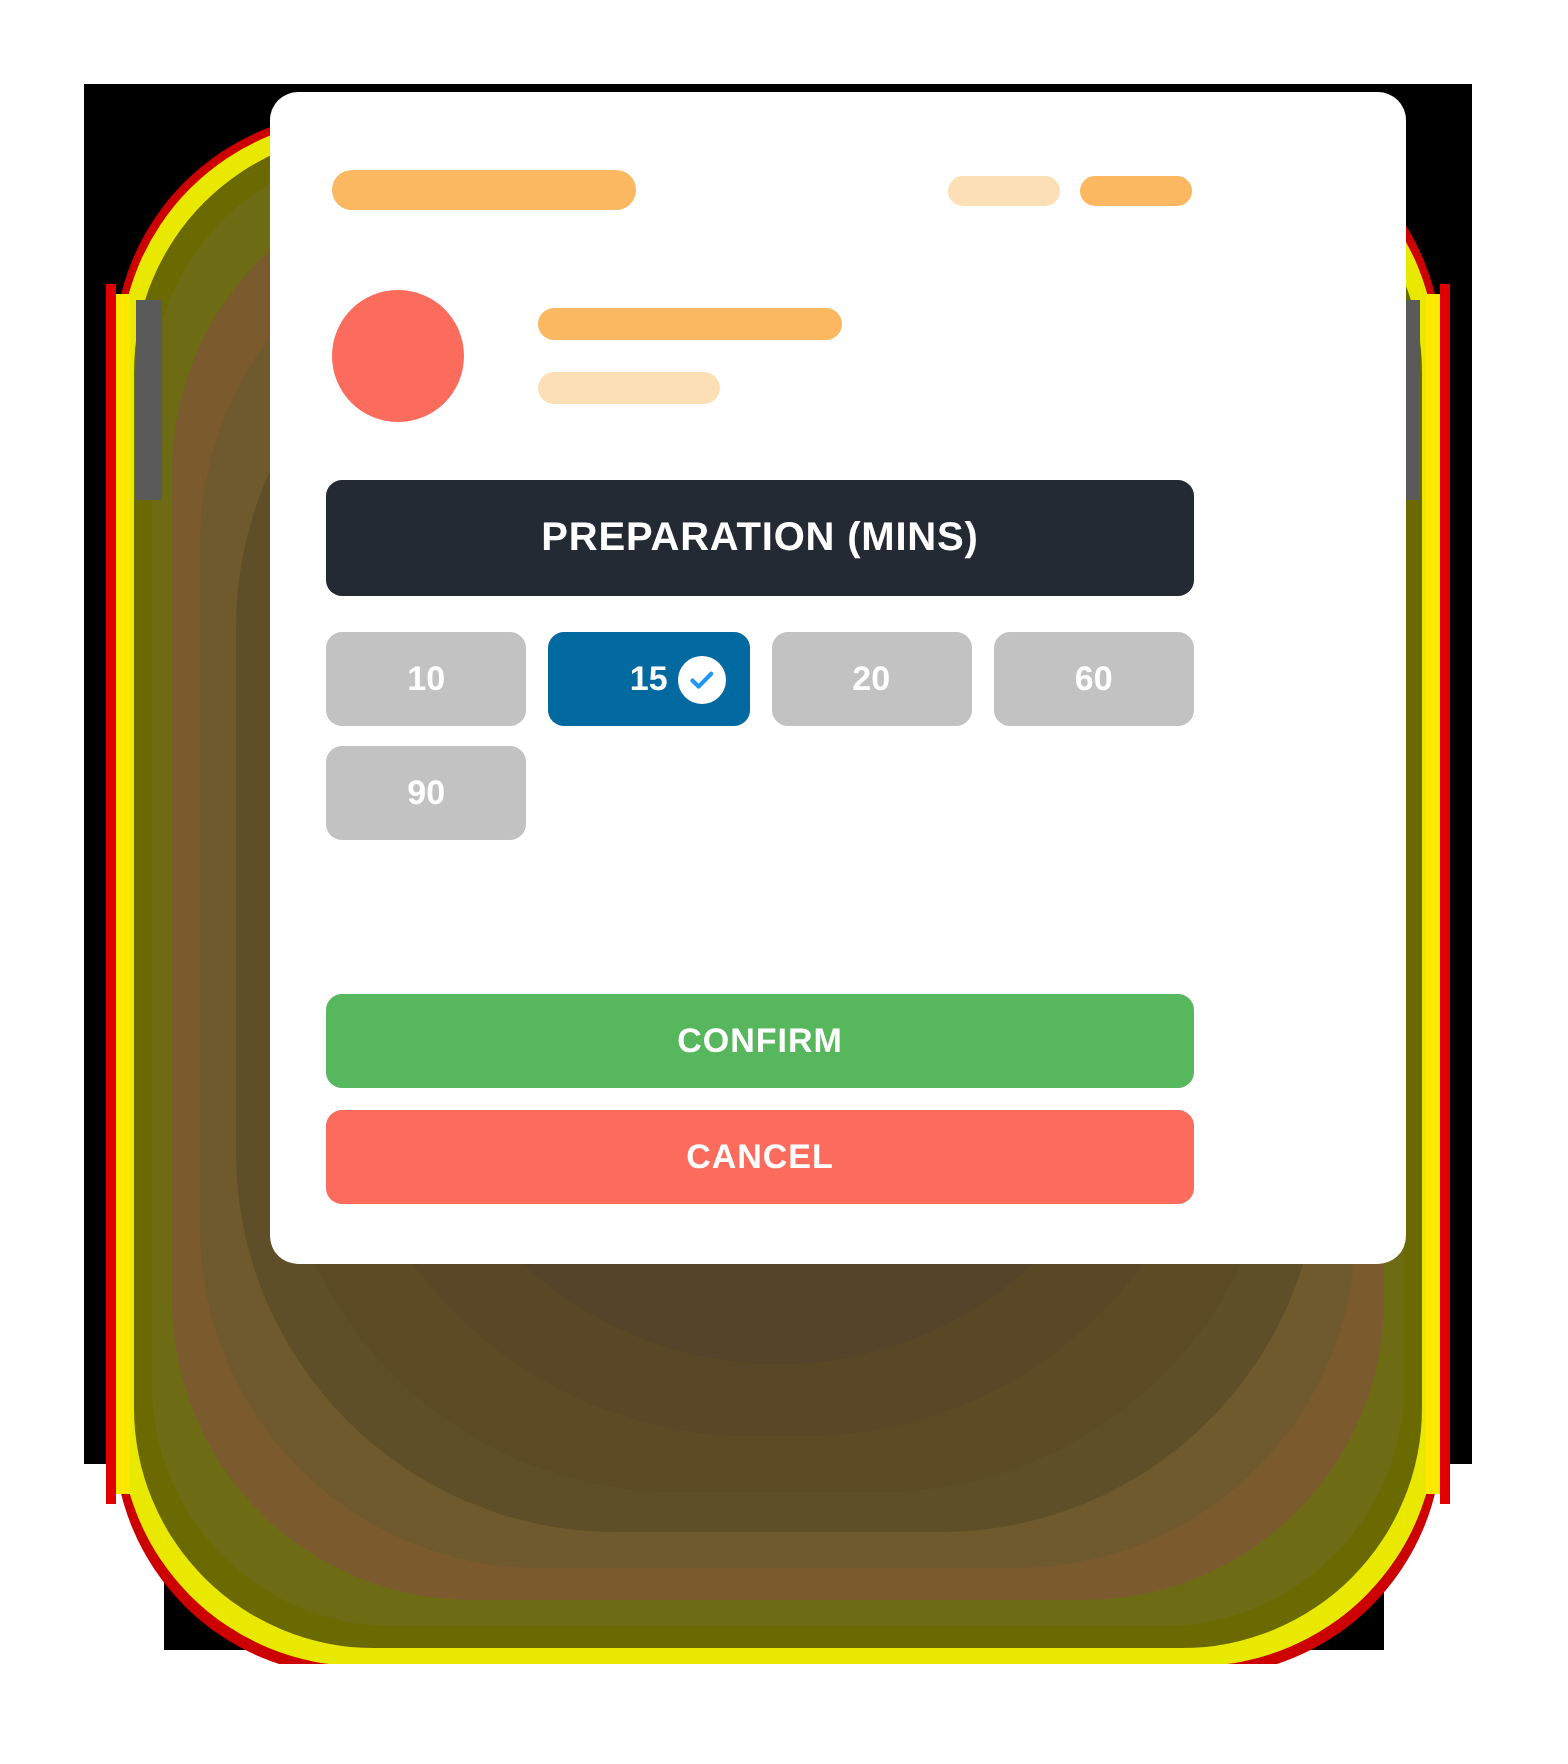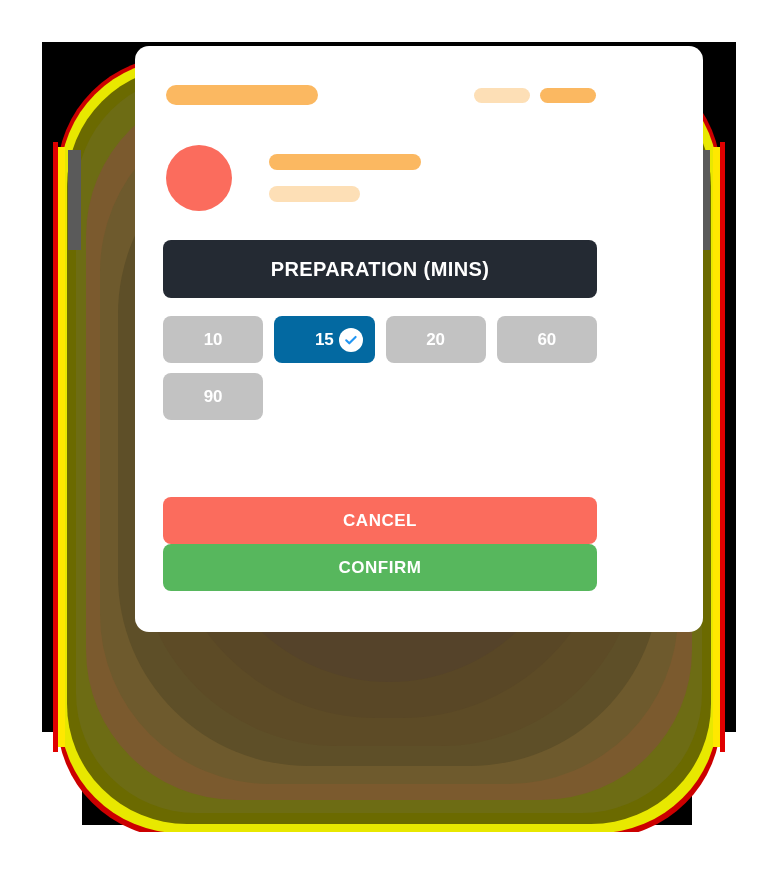--- a/index.html
+++ b/index.html
@@ -296,18 +296,18 @@
         <span class="val">60</span>
       </div>
 
       <div class="opt">
         <span class="val">90</span>
       </div>
 
     </div>
 
     <div class="actions">
+      <div class="btn confirm">CONFIRM</div>
       <div class="btn cancel">CANCEL</div>
-      <div class="btn confirm">CONFIRM</div>
     </div>
 
   </div>
 </div>
 
 </body></html>

